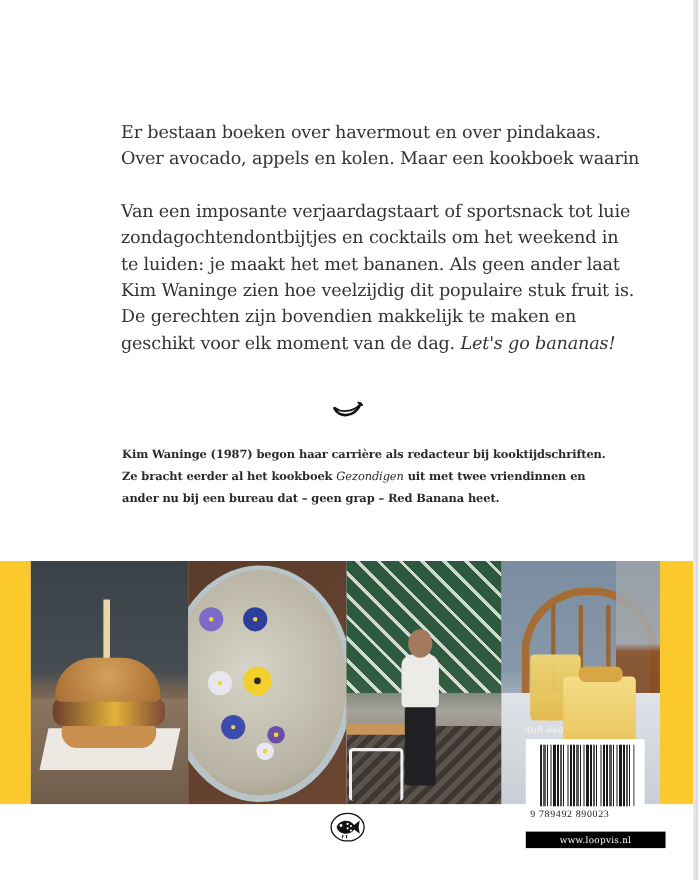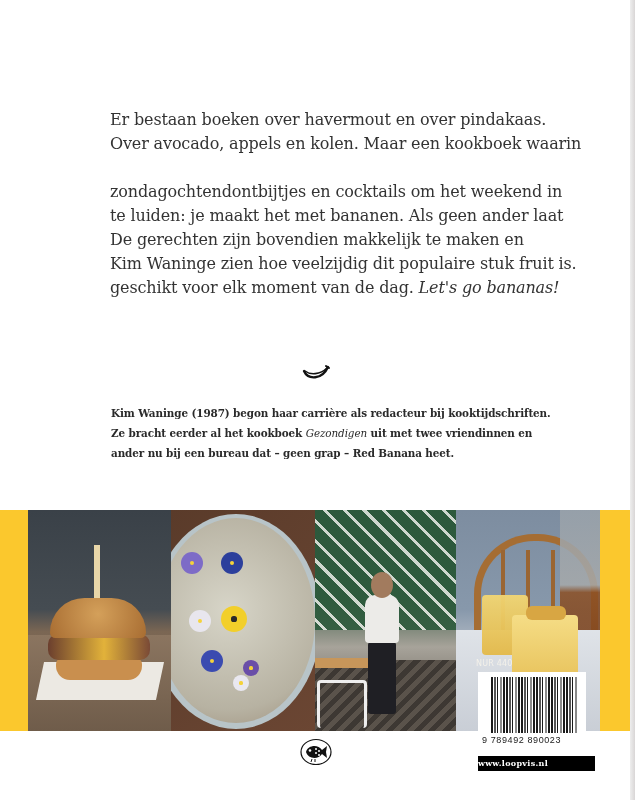--- a/index.html
+++ b/index.html
@@ -168,62 +168,64 @@
       background: repeating-linear-gradient(to right,
         #1a1a1a 0 2px, #ffffff 2px 3px, #555 3px 5px, #ffffff 5px 6px,
         #1a1a1a 6px 7px, #ffffff 7px 9px, #8a8a8a 9px 11px, #ffffff 11px 12px,
         #1a1a1a 12px 14px, #ffffff 14px 15px);
     }
     .barcode-number {
       position: absolute;
       left: 4px;
       top: 63px;
       width: 100px;
-      font-family: Liberation Sans, sans-serif;
+      font-family: Liberation Serif, serif;
       font-size: 9px;
       letter-spacing: 0.6px;
       color: #1a1a1a;
       white-space: nowrap;
     }
     .url-label {
       position: absolute;
       left: 478px;
       top: 756px;
-      width: 117px;
+      width: 127px;
       height: 15px;
       background: #000000;
       color: #ffffff;
       font-family: "DejaVu Serif", serif;
       font-size: 8px;
-      font-weight: bold;
+      font-weight: normal;
       line-height: 15px;
+      text-align: center;
       letter-spacing: 0.3px;
     }
 
     .publisher-logo {
       position: absolute;
       left: 300px;
       top: 738px;
       width: 32px;
       height: 28px;
     }
   </style>
 </head>
 <body>
 
 <div class="page-edge"></div>
 
 <div class="blurb">
   <p>Er bestaan boeken over havermout en over pindakaas.</p>
   <p>Over avocado, appels en kolen. Maar een kookboek waarin</p>
   <div class="para-gap"></div>
+  <p>Van een imposante verjaardagstaart of sportsnack tot luie</p>
   <p>zondagochtendontbijtjes en cocktails om het weekend in</p>
   <p>te luiden: je maakt het met bananen. Als geen ander laat</p>
+  <p>Kim Waninge zien hoe veelzijdig dit populaire stuk fruit is.</p>
   <p>De gerechten zijn bovendien makkelijk te maken en</p>
-  <p>Kim Waninge zien hoe veelzijdig dit populaire stuk fruit is.</p>
   <p><span>geschikt voor elk moment van de dag. </span><em>Let's go bananas!</em></p>
 </div>
 
 <svg class="banana-icon" viewBox="0 0 28 18">
   <path d="M2 7 C6 16, 20 16, 26 3" fill="none" stroke="#111" stroke-width="2.4" stroke-linecap="round"></path>
   <path d="M3 7 C8 11, 18 11, 25 4" fill="none" stroke="#111" stroke-width="1.6" stroke-linecap="round"></path>
   <path d="M24 2 L27 4" stroke="#111" stroke-width="2" stroke-linecap="round"></path>
 </svg>
 
 <div class="bio">

